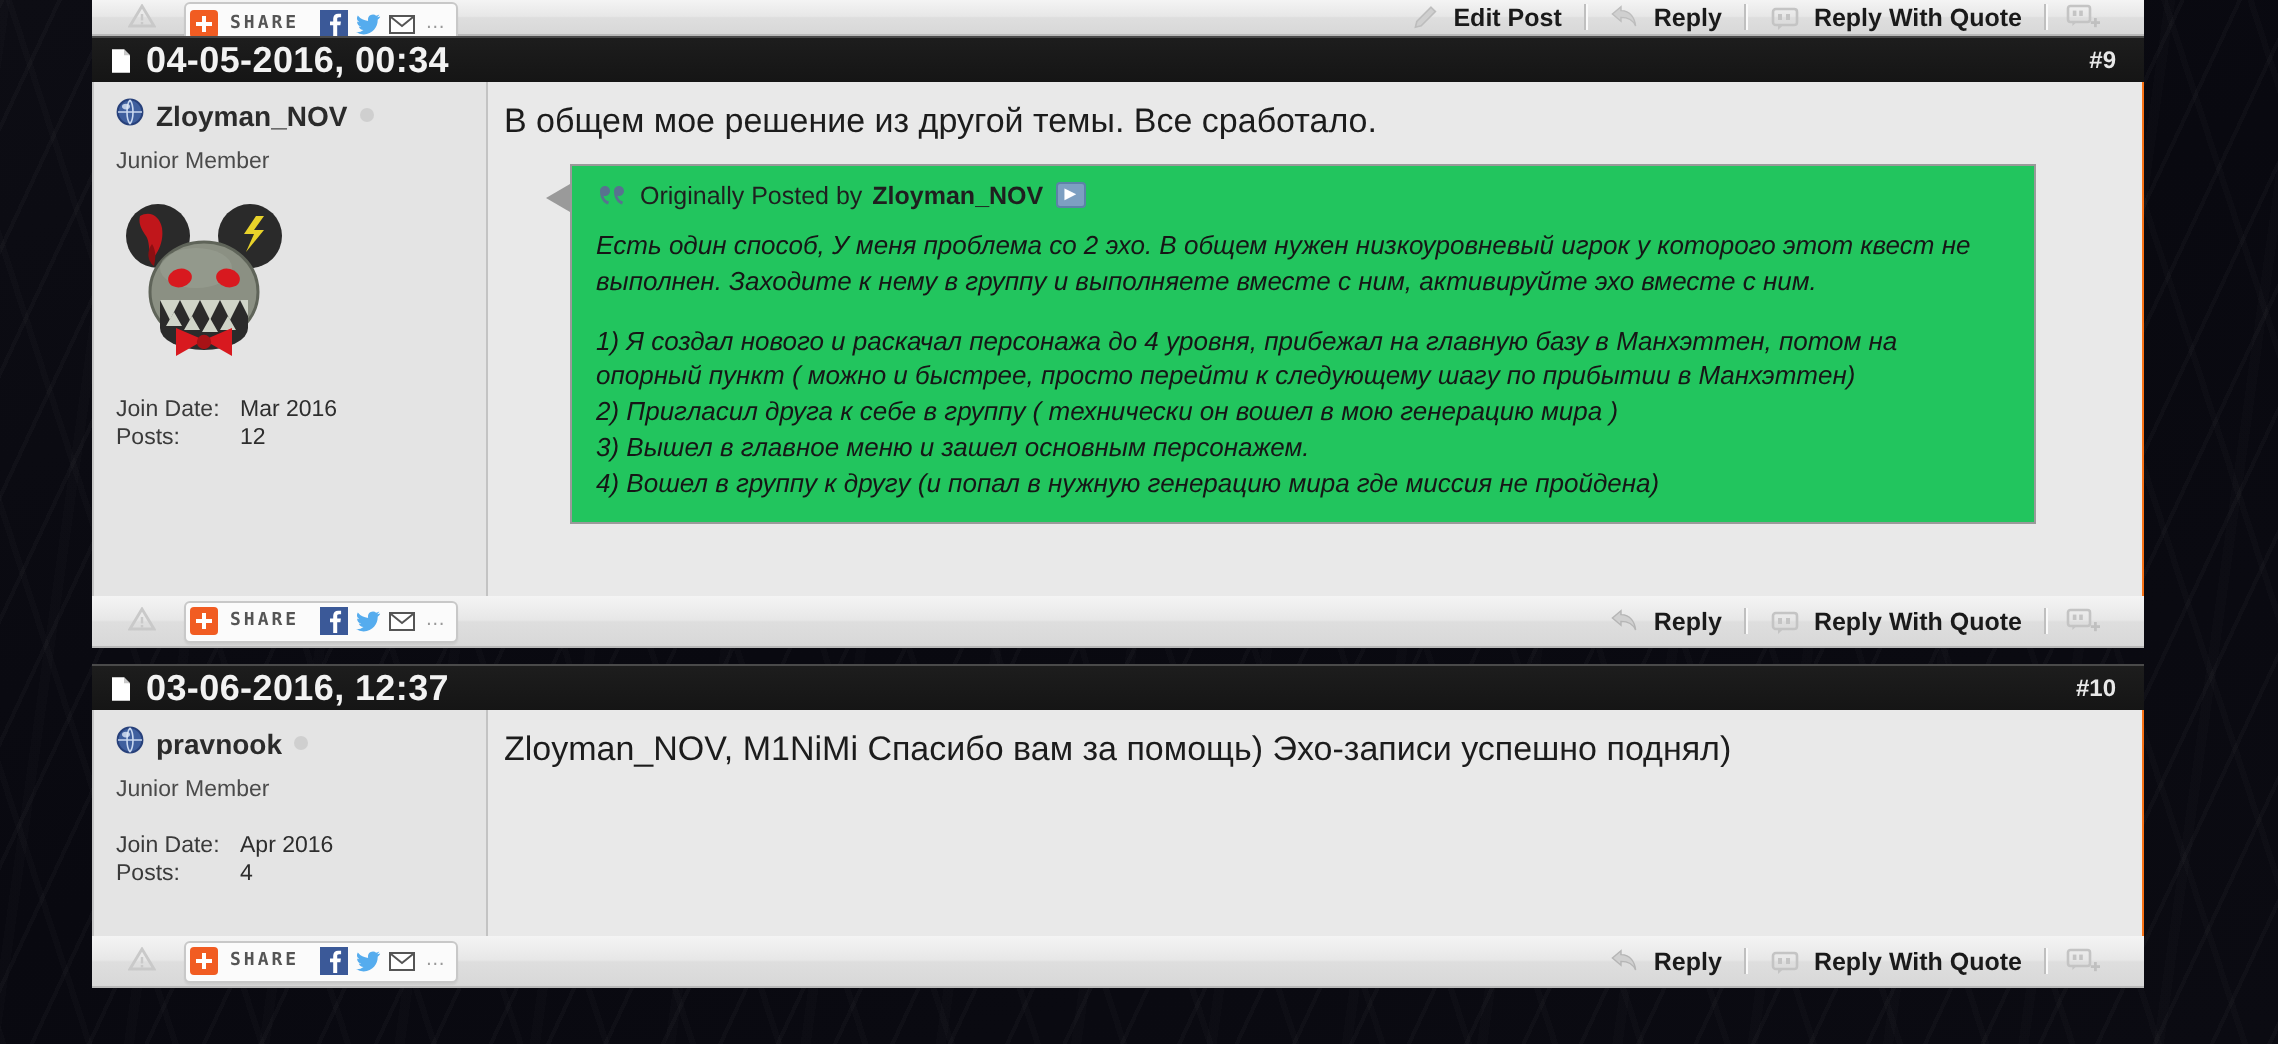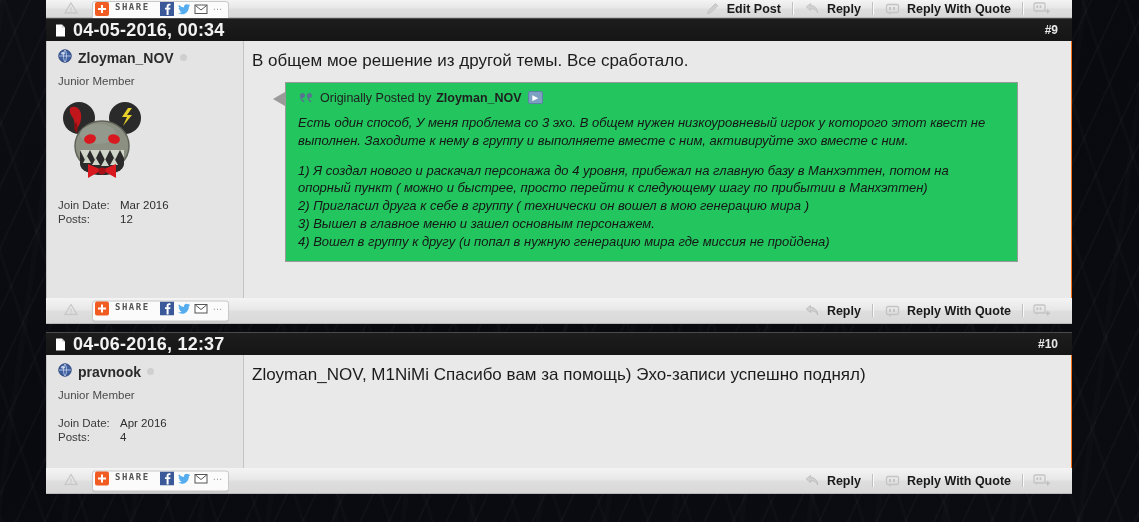--- a/index.html
+++ b/index.html
@@ -46,21 +46,21 @@
     left: 18px;
     top: 50%;
     transform: translateY(-50%);
   }
   .share-widget {
     position: absolute;
     left: 46px;
     top: 50%;
     transform: translateY(-50%);
     display: flex;
-    align-items: flex-start;
+    align-items: center;
     height: 19px;
     background: #fbfbfb;
     border: 1px solid #c8c8c8;
     border-radius: 3px;
     padding: 0 5px 0 2px;
     box-shadow: 0 1px 1px rgba(0,0,0,0.06);
   }
   .share-plus {
     width: 14px; height: 14px;
     background: #f15c22;
@@ -397,21 +397,21 @@
                   <path d="M9 3.5C9 2.1 10.1 1 11.5 1S14 2.1 14 3.5 12.9 6 11.5 6c-.3 0-.6 0-.8-.1.3 1.4 1.4 2.5 2.8 2.9l-.5 1.4C10.6 9.6 9 7 9 3.5z" fill="#58728f"></path>
                 </svg>
             </span>
             <span class="qby">Originally Posted by</span>
             <span class="qauthor">Zloyman_NOV</span>
             <span class="jump-icon">
                 <span>▶</span>
               </span>
           </div>
           <div class="quote-body">
-            <p>Есть один способ, У меня проблема со 3 эхо. В общем нужен низкоуровневый игрок у которого этот квест не выполнен. Заходите к нему в группу и выполняете вместе с ним, активируйте эхо вместе с ним.</p>
+            <p>Есть один способ, У меня проблема со 2 эхо. В общем нужен низкоуровневый игрок у которого этот квест не выполнен. Заходите к нему в группу и выполняете вместе с ним, активируйте эхо вместе с ним.</p>
             <div class="quote-gap"></div>
             <p>1) Я создал нового и раскачал персонажа до 4 уровня, прибежал на главную базу в Манхэттен, потом на опорный пункт ( можно и быстрее, просто перейти к следующему шагу по прибытии в Манхэттен)</p>
             <p>2) Пригласил друга к себе в группу ( технически он вошел в мою генерацию мира )</p>
             <p>3) Вышел в главное меню и зашел основным персонажем.</p>
             <p>4) Вошел в группу к другу (и попал в нужную генерацию мира где миссия не пройдена)</p>
           </div>
         </div>
       </div>
     </div>
   </div>
@@ -485,21 +485,21 @@
 
   <div class="gap-dark"></div>
 
   <div class="posthead">
     <span class="doc-icon">
       <svg width="11" height="13" viewBox="0 0 11 13">
           <path d="M1 .6h6l3 3v8.8H1z" fill="#fff"></path>
           <path d="M7 .6v3h3" fill="#c9c9c9"></path>
         </svg>
     </span>
-    <span class="date">04-06-2016, 12:37</span>
+    <span class="date">03-06-2016, 12:37</span>
     <span class="postnum">#10</span>
   </div>
 
   <div class="postbody">
     <div class="userinfo">
       <div class="uname-row">
         <span>
           <svg width="14" height="14" viewBox="0 0 14 14">
               <circle cx="7" cy="7" r="6.2" fill="#3f5f9e"></circle>
               <circle cx="7" cy="7" r="6.2" fill="none" stroke="#27407a" stroke-width="1"></circle>

